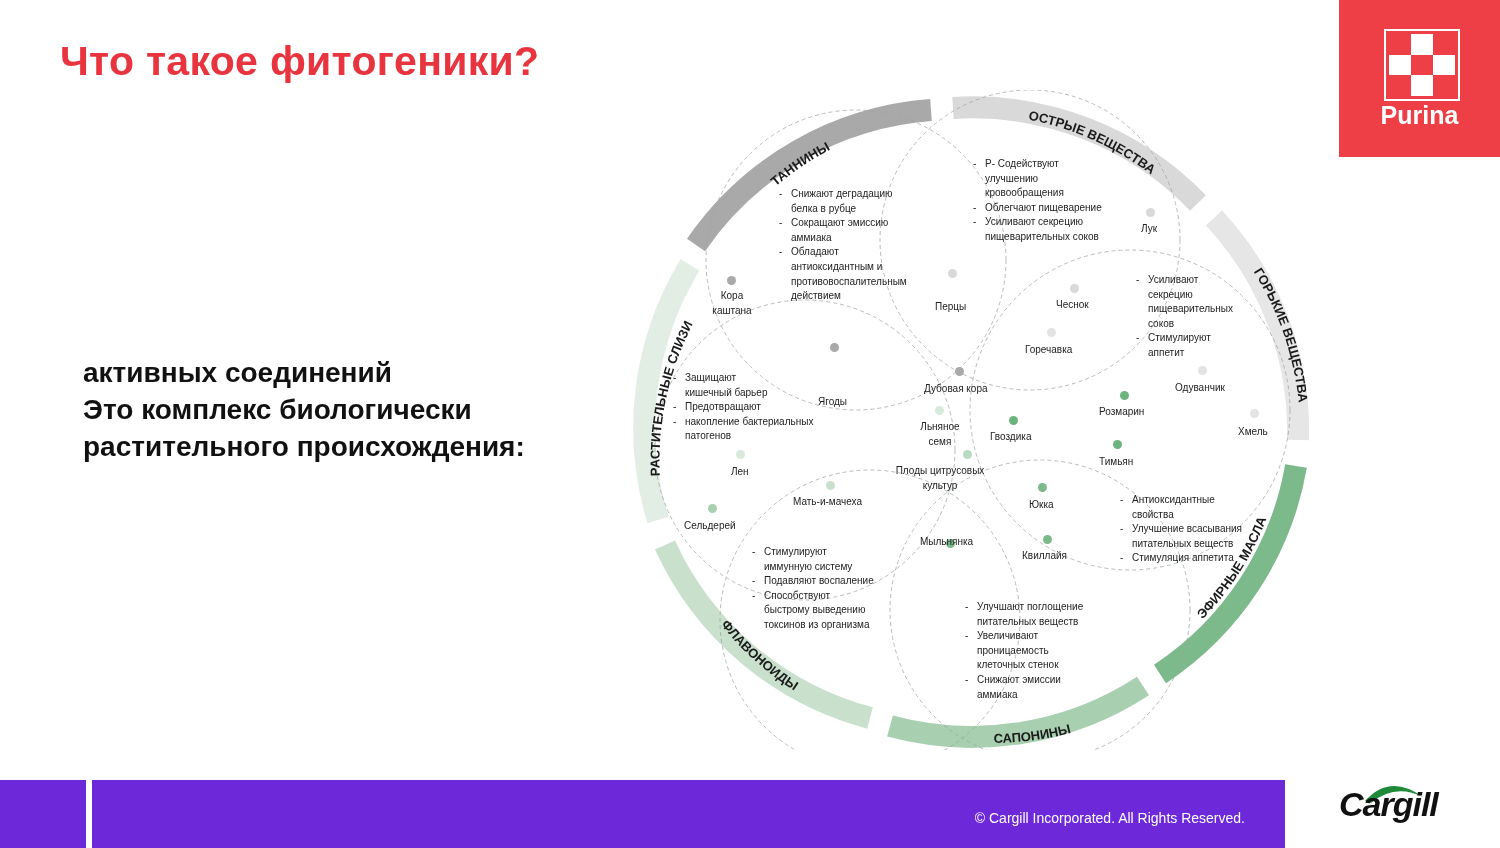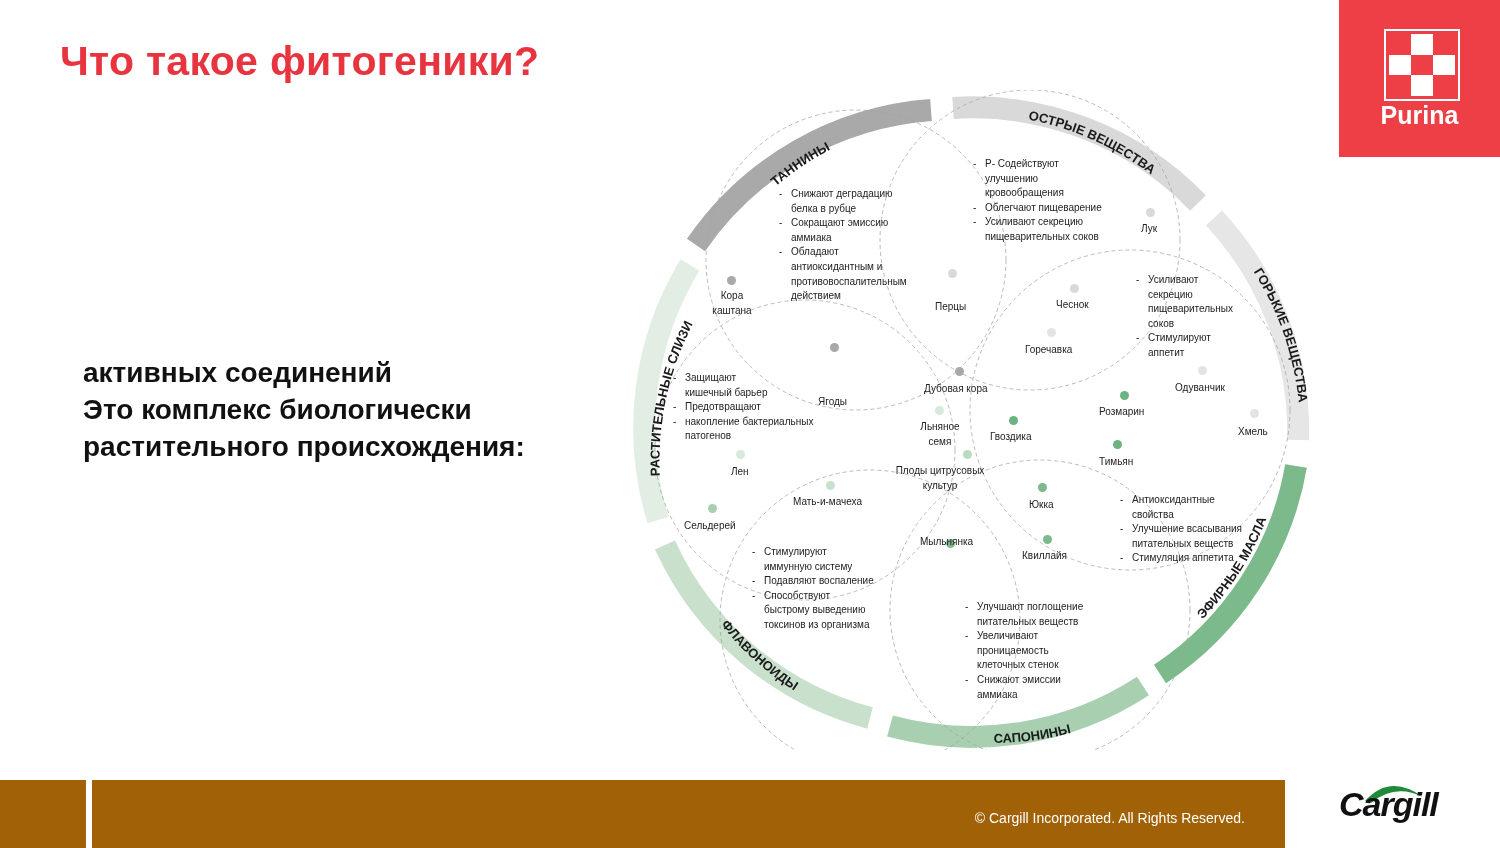--- a/index.html
+++ b/index.html
@@ -6,21 +6,21 @@
   body{width:1500px;height:848px;position:relative;background:#fff;overflow:hidden;font-family:"Liberation Sans",sans-serif;}
   .title{position:absolute;left:60px;top:38px;font-size:41px;font-weight:bold;color:#e8343f;letter-spacing:0.3px;}
   .subtitle{position:absolute;left:83px;top:354px;width:520px;font-size:28px;font-weight:bold;color:#111;line-height:37px;}
   .subtitle div{white-space:nowrap;}
   .logo{position:absolute;left:1339px;top:0;width:161px;height:157px;background:#ef3f46;}
   .logo .box{position:absolute;left:45px;top:29px;width:72px;height:68px;border:2px solid #fff;}
   .logo .grid{position:absolute;left:3px;top:3px;width:66px;height:62px;display:grid;grid-template-columns:repeat(3,1fr);grid-template-rows:repeat(3,1fr);}
   .logo .grid span{display:block;}
   .logo .w{background:#fff;} .logo .r{background:#ef3f46;}
   .logo .name{position:absolute;left:0;width:161px;top:101px;text-align:center;color:#fff;font-weight:bold;font-size:25px;}
-  .footer{position:absolute;left:0;top:780px;width:1285px;height:68px;background:#a16207;}
+  .footer{position:absolute;left:0;top:780px;width:1285px;height:68px;background:#6d28d9;}
   .footer .divider{position:absolute;left:86px;top:0;width:6px;height:68px;background:#fff;}
   .footer .copy{position:absolute;right:40px;top:30px;color:#fff;font-size:14px;}
   .cargill{position:absolute;left:1335px;top:775px;width:120px;height:60px;}
   .cargill .txt{position:absolute;left:4px;top:10px;font-size:34px;font-weight:bold;font-style:italic;color:#111;letter-spacing:-1px;}
   svg.diagram{position:absolute;left:620px;top:90px;}
   .lbl{position:absolute;font-size:10px;color:#222;line-height:14.5px;white-space:nowrap;}
   .lbl.c{text-align:center;}
   .blist{position:absolute;font-size:10px;color:#222;line-height:14.6px;}
   .blist .it{position:relative;padding-left:12px;white-space:nowrap;}
   .blist .it:before{content:"-";position:absolute;left:0;top:0;}

